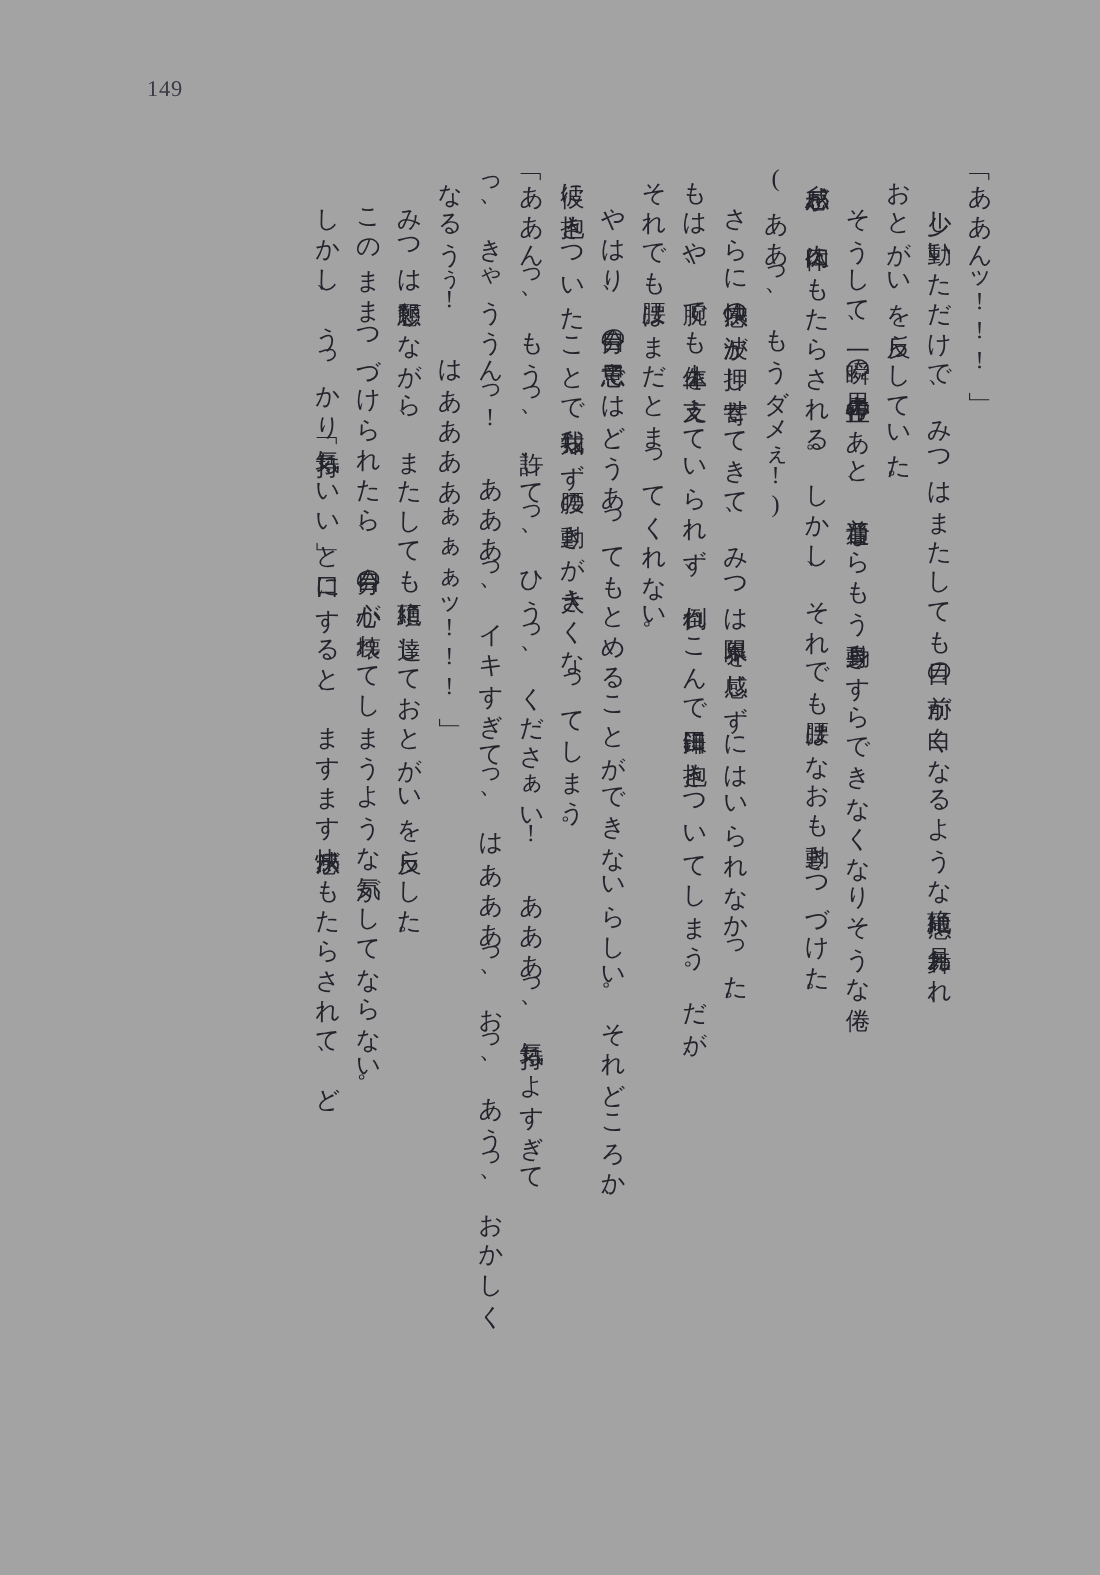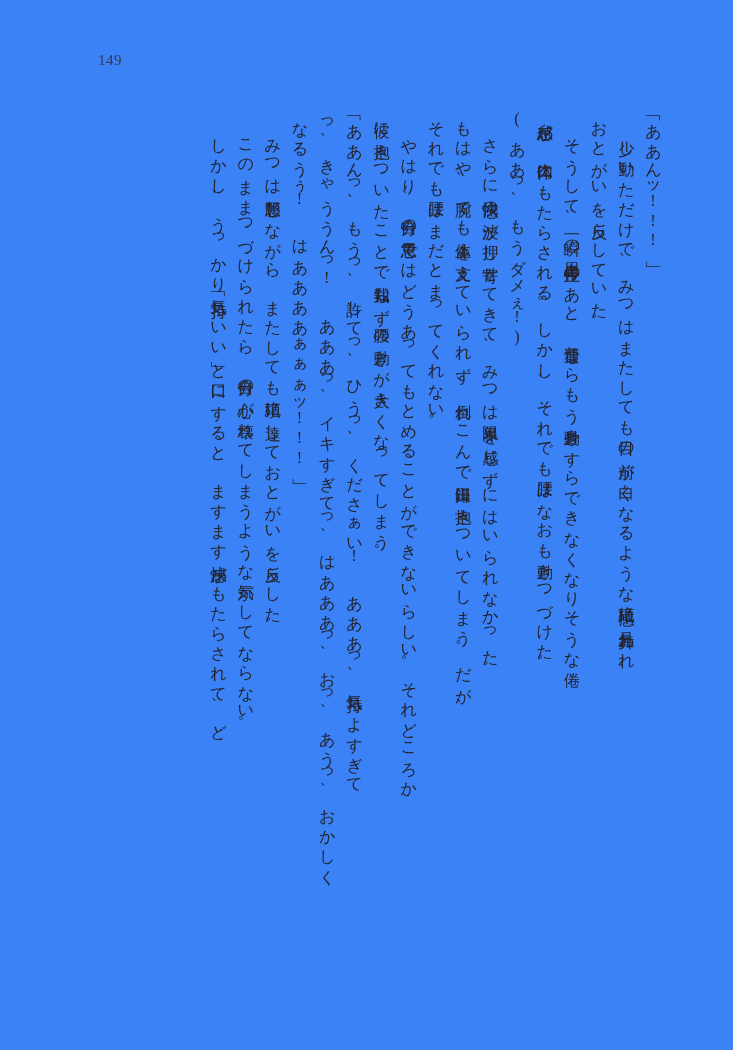--- a/index.html
+++ b/index.html
@@ -11,21 +11,21 @@
     height: 1050px;
     background: #fdf8e3;
     font-family: "Liberation Serif", "DejaVu Serif", serif;
     color: #2b2b33;
     overflow: hidden;
     position: relative;
   }
   .page {
     position: absolute;
     inset: 0;
-    background: #3b82f6;
+    background: #a3a3a3;
   }
   .page-number {
     position: absolute;
     top: 52px;
     left: 98px;
     font-size: 15px;
     letter-spacing: 0.5px;
     color: #3a3a44;
     font-family: "Liberation Serif", "DejaVu Serif", serif;
   }

